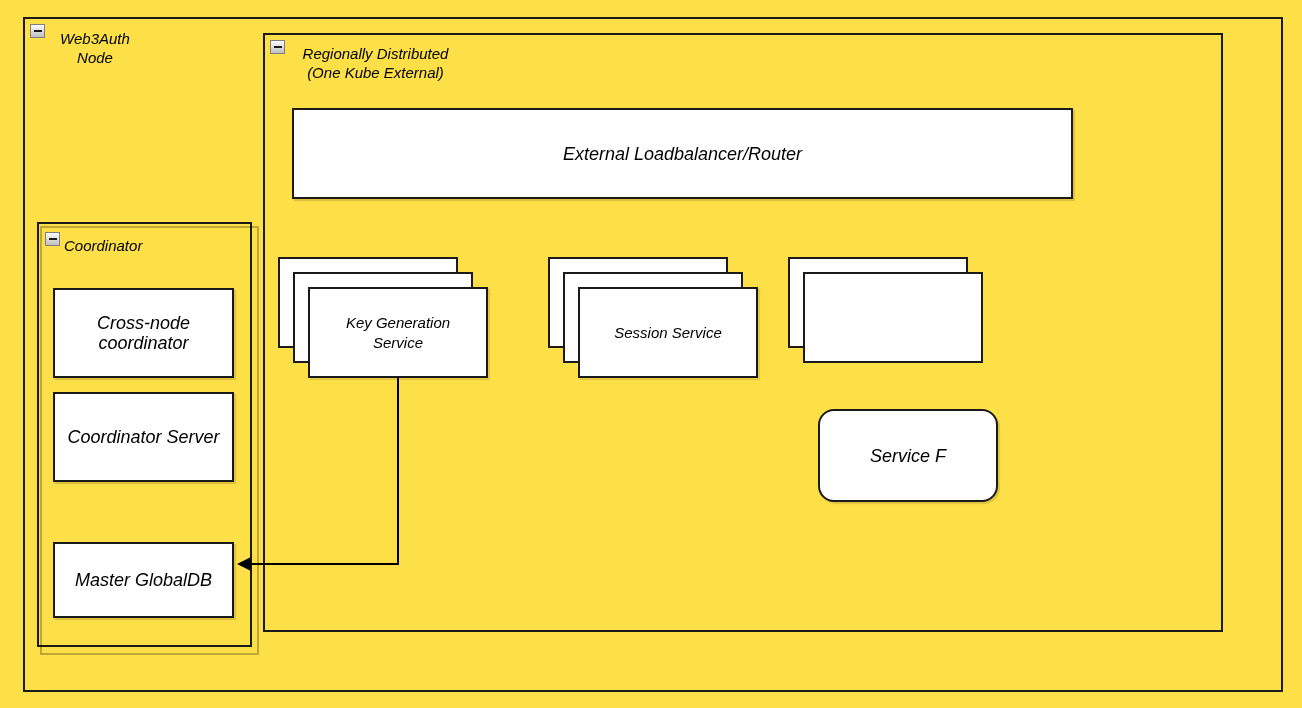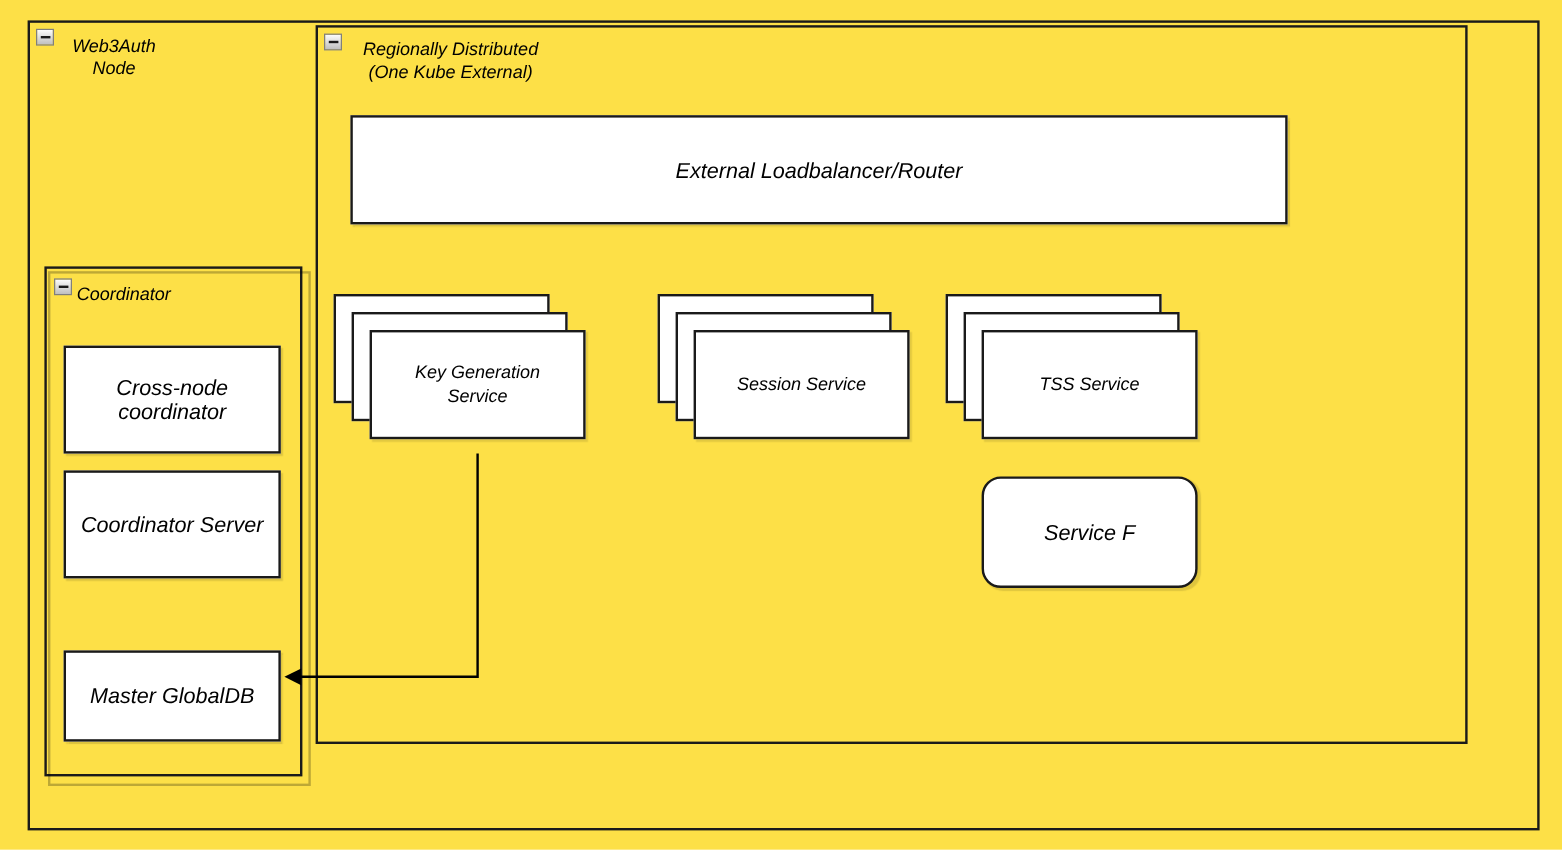--- a/index.html
+++ b/index.html
@@ -5,21 +5,21 @@
   html,body{margin:0;padding:0;background:#ffffff;}
   body{width:1302px;height:708px;overflow:hidden;
        font-family:"Liberation Sans", sans-serif;color:#000;}
   *{box-sizing:border-box;}
 
   .canvas{position:relative;width:1302px;height:708px;background:#fde047;font-style:italic;}
 
   
   .container{position:absolute;border:2px solid #1a1a1a;background:transparent;}
   .web3auth{left:23px;top:17px;width:1260px;height:675px;}
-  .regional{left:238px;top:2px;width:960px;height:599px;}   
+  .regional{left:238px;top:14px;width:960px;height:599px;}   
   .coordinator{left:12px;top:203px;width:215px;height:425px;}
 
   
   .coordinator::before{content:"";position:absolute;left:1px;top:2px;
       width:215px;height:425px;border:2px solid rgba(0,0,0,0.25);pointer-events:none;}
 
   
   .collapse-btn{position:absolute;left:5px;top:5px;width:15px;height:14px;
       border:1px solid #7f7f7f;background:linear-gradient(#fcfcfc,#bfbfbf);
       display:flex;align-items:center;justify-content:center;cursor:pointer;}
@@ -102,23 +102,20 @@
         <div class="layer b0"></div>
         <div class="layer b1"></div>
         <div class="layer front">
           <span>Session Service</span>
         </div>
       </div>
 
       <div class="stack stack-tss">
         <div class="layer b0"></div>
         <div class="layer b1"></div>
-        <div class="layer front">
-          <span>TSS Service</span>
-        </div>
       </div>
 
       <div class="box service-f">
         <span>Service F</span>
       </div>
     </div>
 
     <div class="container coordinator">
       <div class="collapse-btn">
         <span class="dash"></span>

